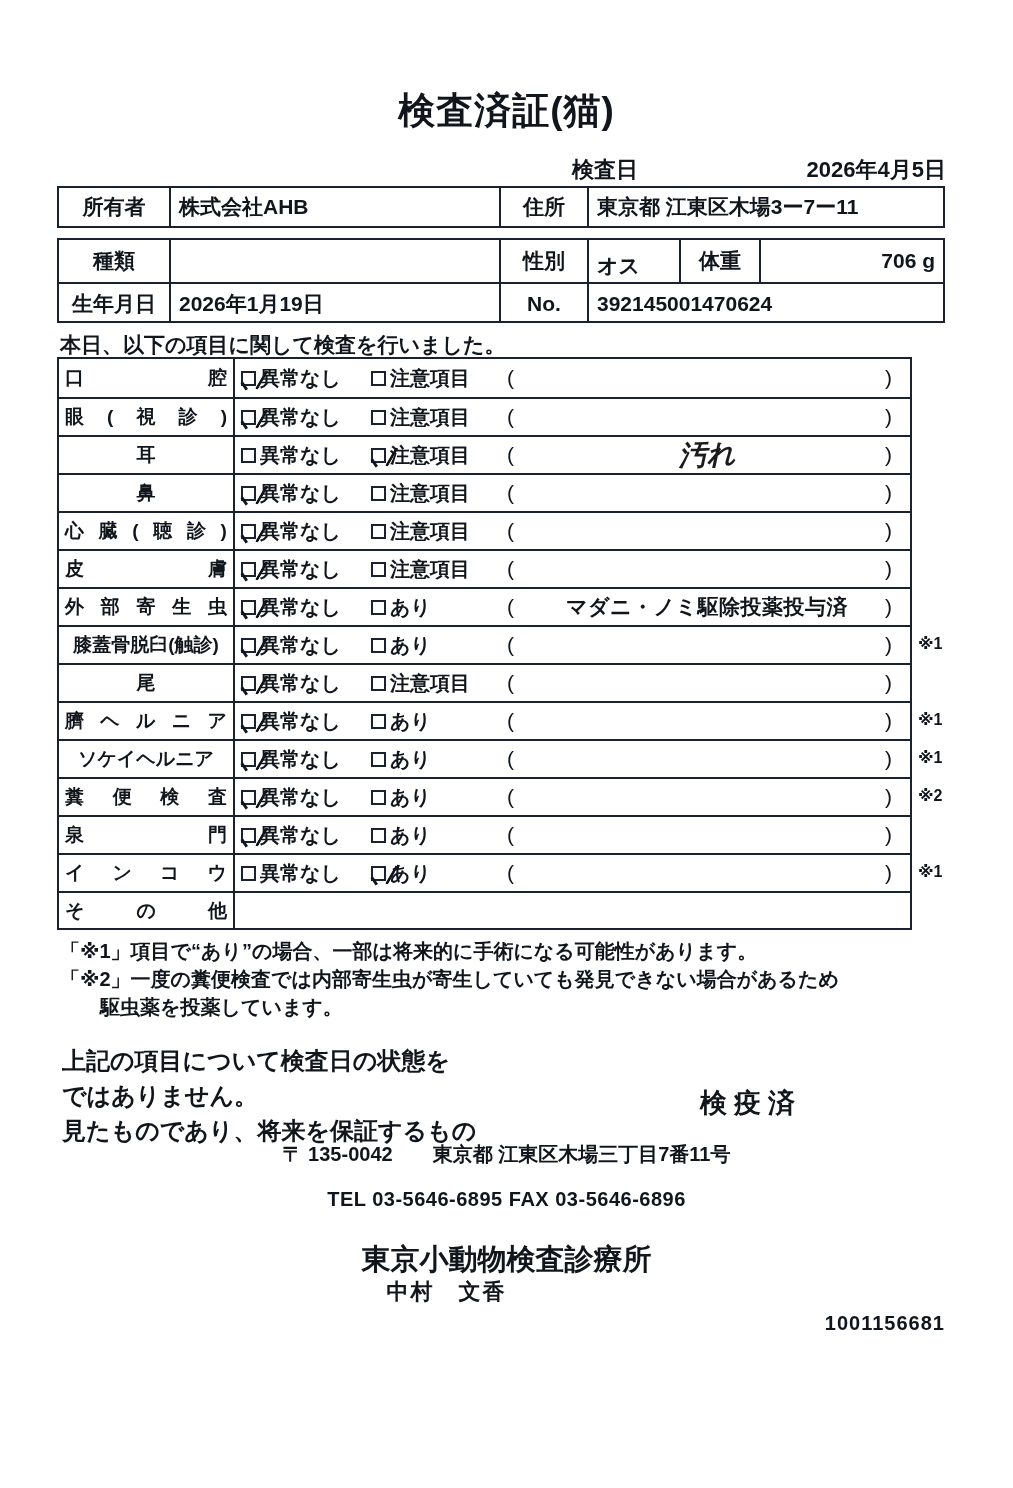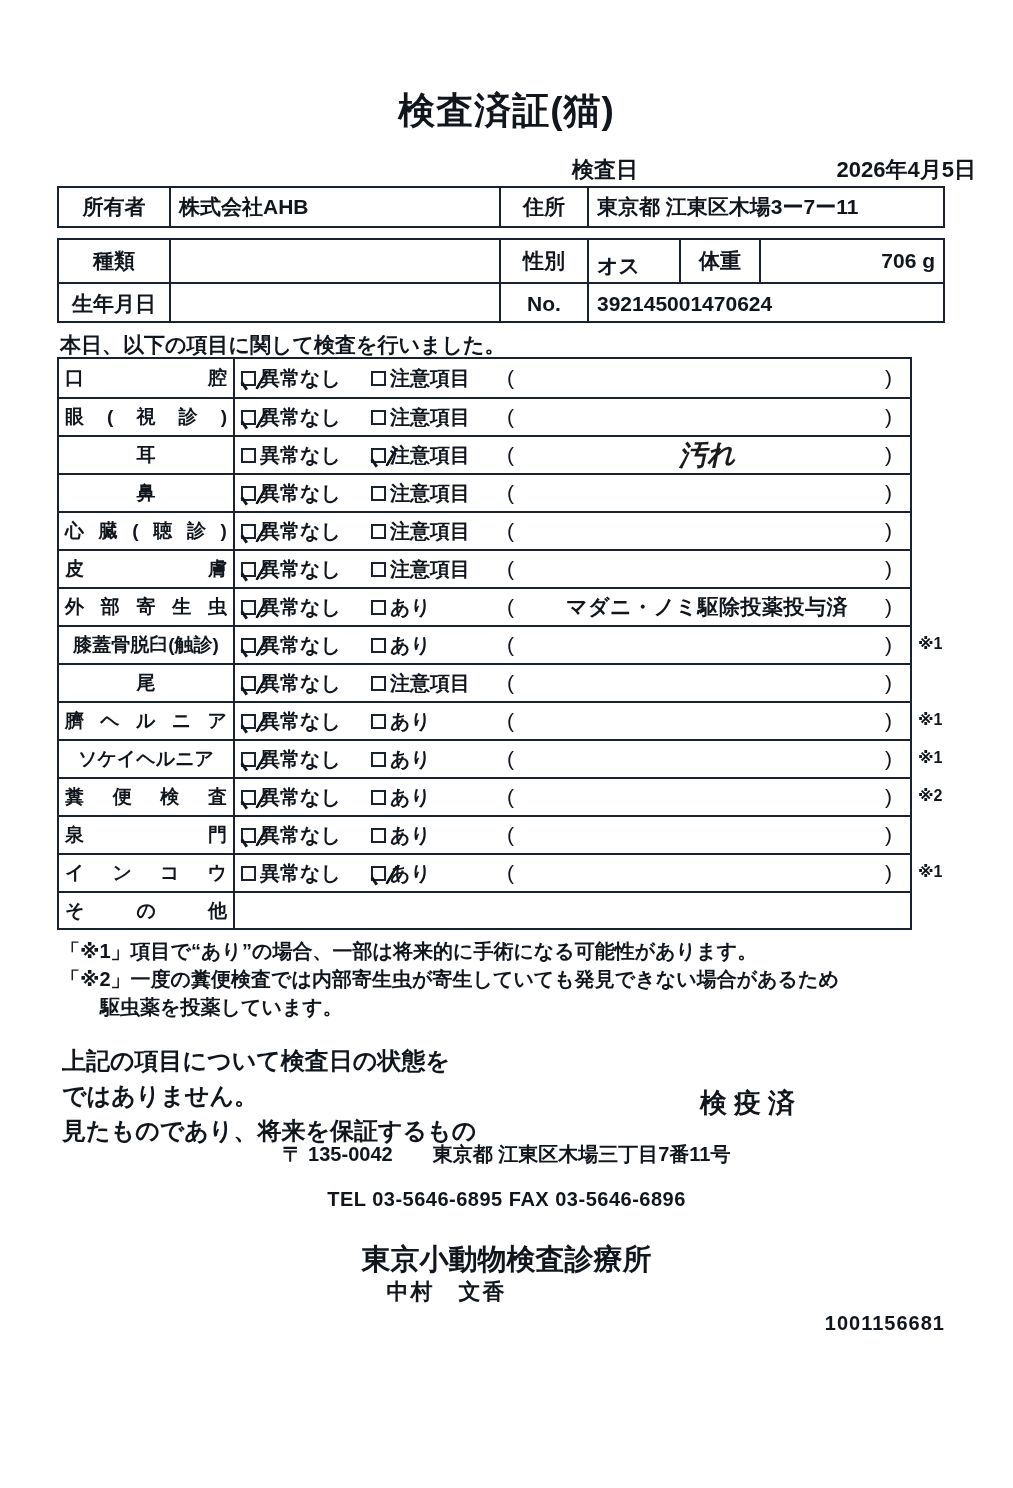--- a/index.html
+++ b/index.html
@@ -23,21 +23,21 @@
 
   
   .exam-date-row{
     position:absolute;top:155px;left:0;width:1013px;height:28px;
   }
   .exam-date-label{
     position:absolute;left:572px;top:0;
     font-size:22px;font-weight:700;
   }
   .exam-date-value{
-    position:absolute;left:736px;top:0;width:240px;
+    position:absolute;left:706px;top:0;width:240px;
     text-align:right;
     font-size:22px;font-weight:700;
   }
 
   
   .tbl{
     position:absolute;
     border:2px solid #1a2230;
     box-sizing:border-box;
     background:#fff;
@@ -199,20 +199,21 @@
     <div class="vline" style="left:440px;top:44px;height:39px;"></div>
     <div class="vline" style="left:528px;top:44px;height:39px;"></div>
 
     <div class="cell lbl" style="left:0;top:0;width:110px;height:42px;">種類</div>
     <div class="cell lbl" style="left:442px;top:0;width:86px;height:42px;">性別</div>
     <div class="cell val" style="left:530px;top:0;width:88px;height:52px;">オス</div>
     <div class="cell lbl" style="left:622px;top:0;width:78px;height:42px;">体重</div>
     <div class="cell val val-right" style="left:702px;top:0;width:182px;height:42px;">706  g</div>
 
     <div class="cell lbl" style="left:0;top:44px;width:110px;height:39px;">生年月日</div>
+    <div class="cell val" style="left:112px;top:44px;width:326px;height:39px;">2026年1月19日</div>
     <div class="cell lbl" style="left:442px;top:44px;width:86px;height:39px;">No.</div>
     <div class="cell val" style="left:530px;top:44px;width:354px;height:39px;">392145001470624</div>
   </div>
 
   <div class="intro">本日、以下の項目に関して検査を行いました。</div>
 
   <div class="tbl" id="items-table">
     <div class="vline" style="left:174px;top:0;height:100%;"></div>
     <div id="rows-host">
         <div class="item-row" style="top: 0px; height: 38px;">

